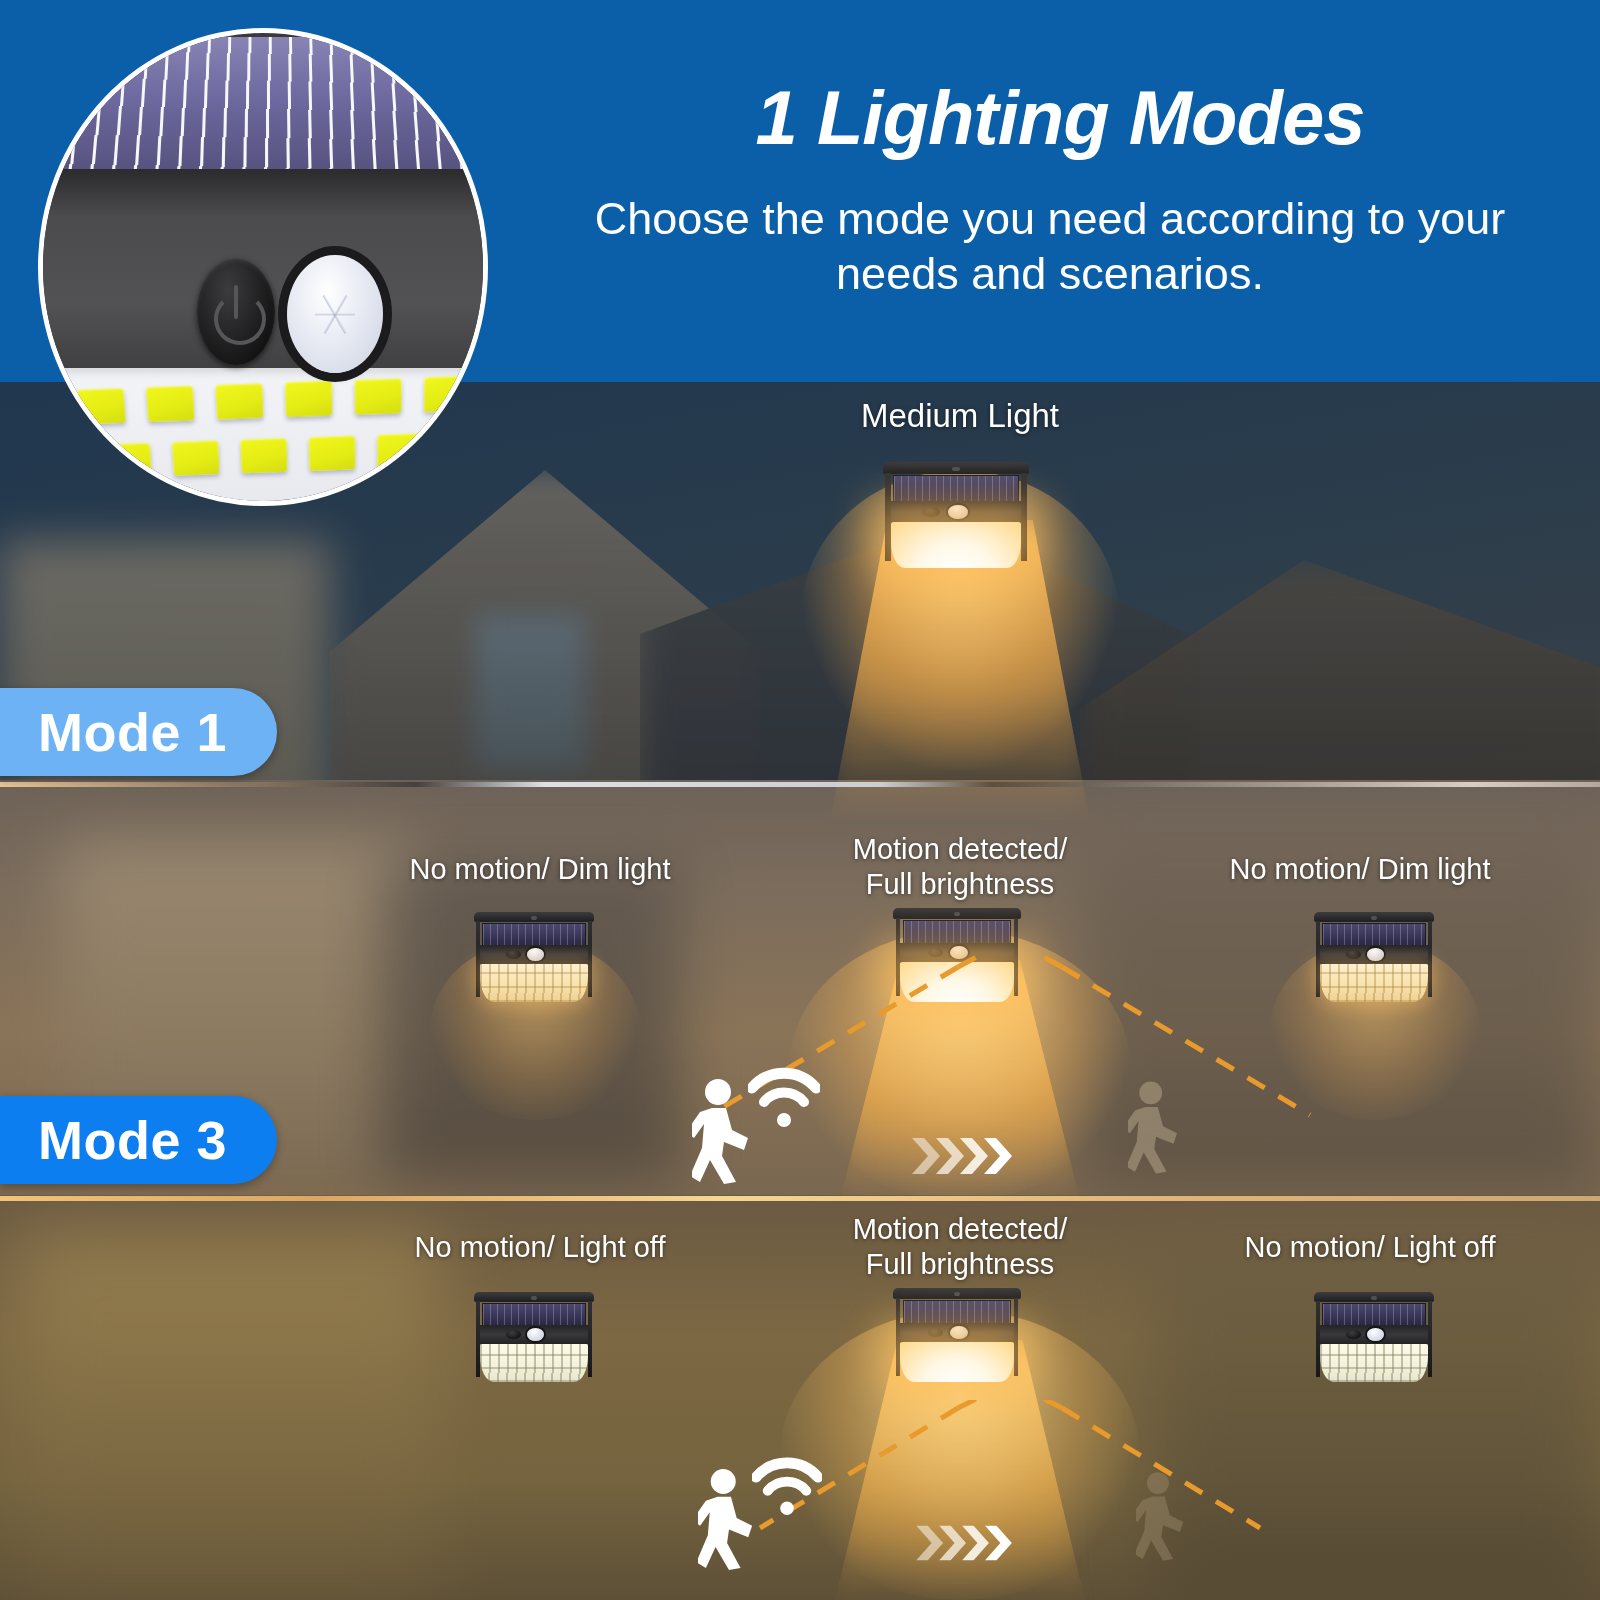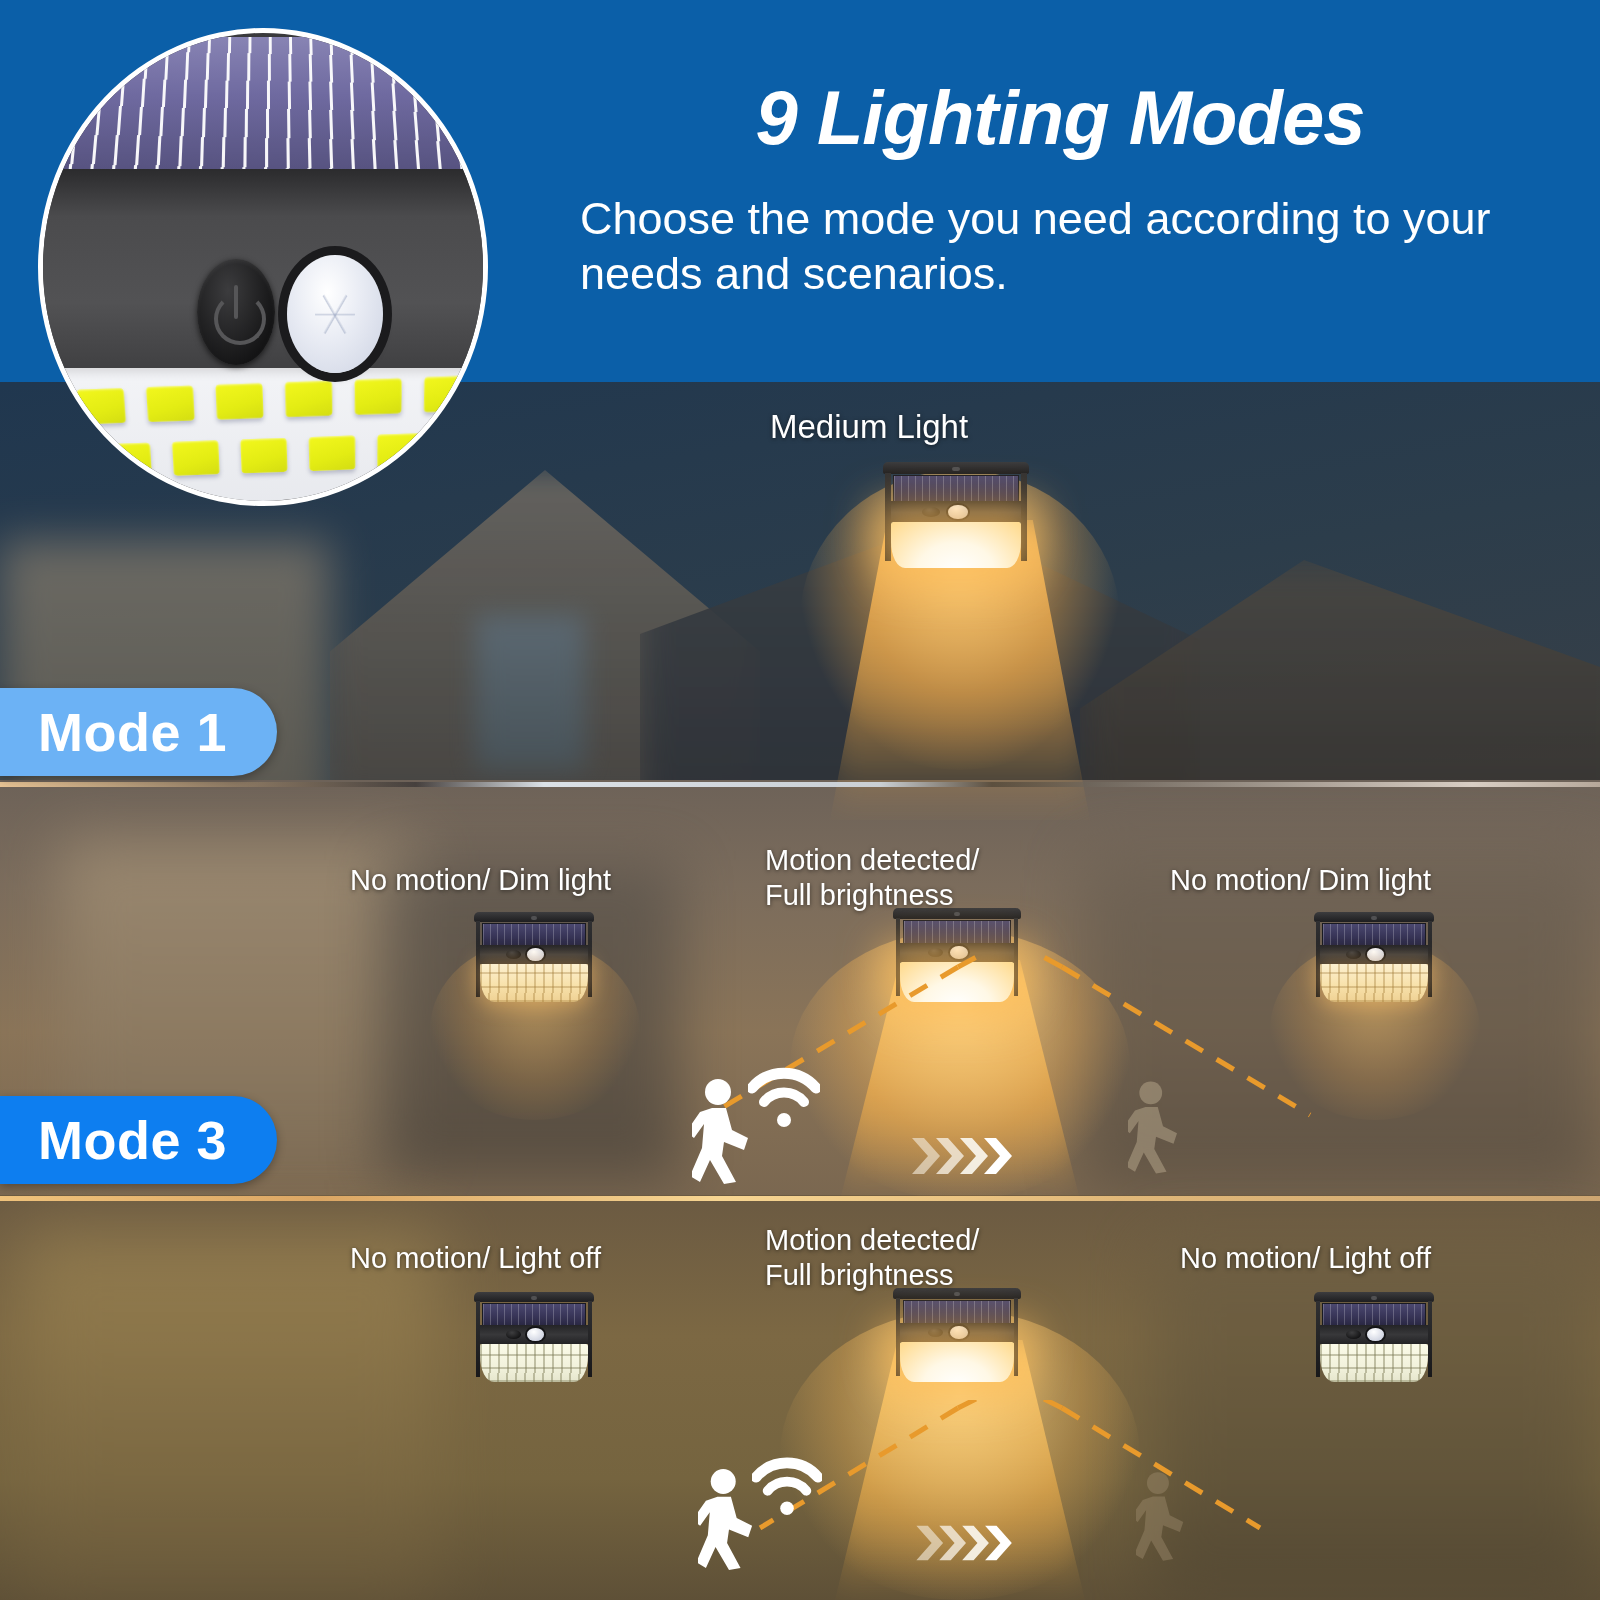--- a/index.html
+++ b/index.html
@@ -16,21 +16,21 @@
     background:#0b5fa8; z-index:30;
   }
   .header-title {
     position:absolute; left:620px; top:78px; width:880px;
     text-align:center; color:#fff;
     font-size:76px; font-weight:bold; font-style:italic;
     letter-spacing:-1px; line-height:1.05;
   }
   .header-sub {
     position:absolute; left:580px; top:192px; width:940px;
-    color:#fff;
+    text-align:center; color:#fff;
     font-size:45px; font-weight:400; line-height:1.22;
   }
 
   
   .inset {
     position:absolute; left:38px; top:28px; width:450px; height:478px;
     border-radius:50%; overflow:hidden;
     border:5px solid #ffffff; z-index:40;
     background:#3a3a3c;
   }
@@ -255,24 +255,23 @@
     background:
       repeating-linear-gradient(91deg,
         rgba(120,118,80,.42) 0 2px, rgba(255,255,235,0) 2px 9px),
       repeating-linear-gradient(0deg,
         rgba(115,113,75,.38) 0 2px, rgba(255,255,235,0) 2px 13px),
       linear-gradient(180deg,#fbfbe8 0%,#f2f2dc 60%,#e6e6cd 100%);
   }
 
   
   .cap {
-    position:absolute; color:#ffffff; text-align:left;
+    position:absolute; color:#ffffff; text-align:center;
     font-size:29px; line-height:1.2; z-index:20;
     text-shadow:0 1px 4px rgba(0,0,0,.55);
-    margin-top:11px;
   }
   .cap.big { font-size:33px; }
 
   
   .badge {
     position:absolute; left:0; height:88px;
     border-radius:0 44px 44px 0;
     display:flex; align-items:center;
     padding:0 50px 0 38px;
     color:#fff; font-size:54px; font-weight:bold;
@@ -329,21 +328,21 @@
   <div class="beam" style="left:835px; top:1340px; width:250px; height:260px;
               background:linear-gradient(180deg, rgba(255,198,95,.95) 0%, rgba(255,182,70,.5) 60%, rgba(255,178,66,0) 100%);
               clip-path:polygon(25% 0%, 75% 0%, 100% 100%, 0% 100%); filter:blur(15px);"></div>
   <div class="glow" style="left:780px; top:1310px; width:360px; height:290px;
               background:radial-gradient(ellipse at 50% 28%, rgba(255,218,140,.78) 0%, rgba(255,190,90,.3) 48%, rgba(255,185,85,0) 74%);"></div>
 
   <div class="divider d1"></div>
   <div class="divider d2"></div>
 
   <div class="header">
-    <div class="header-title">9 Lighting Modes</div>
+    <div class="header-title">1 Lighting Modes</div>
     <div class="header-sub">Choose the mode you need according to your needs and scenarios.</div>
   </div>
 
   <div class="inset">
     <div class="inset-solar"></div>
     <div class="inset-body">
       <div class="inset-btn"></div>
       <div class="inset-pir"></div>
     </div>
     <div class="inset-leds">

